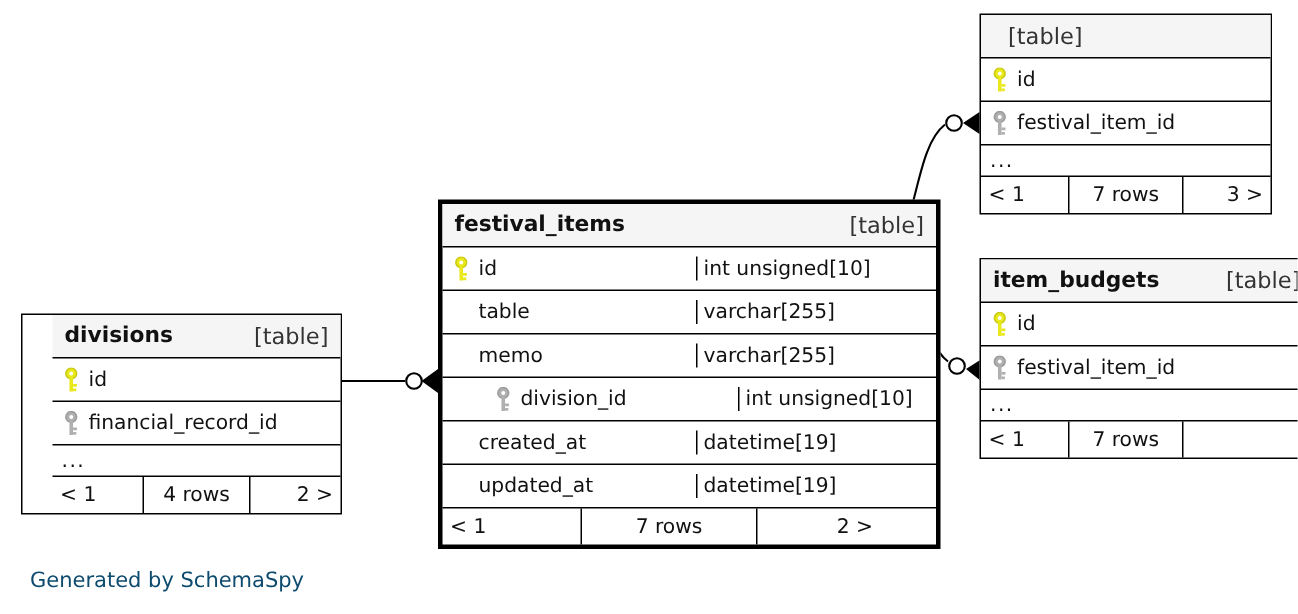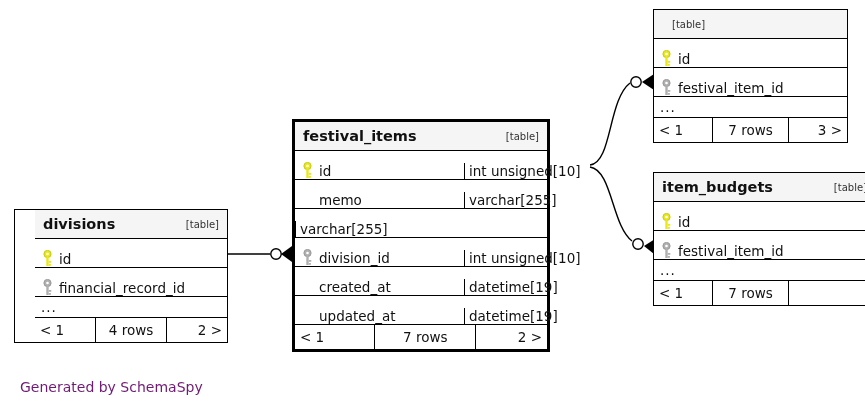--- a/index.html
+++ b/index.html
@@ -52,29 +52,29 @@
     padding: 0 8px;
     box-sizing: border-box;
     height: 29px;
   }
   .tbl-title {
     font-weight: bold;
     font-size: 14.5px;
     white-space: nowrap;
   }
   .tbl-kind {
-    font-size: 10px;
+    font-size: 15px;
     color: #333333;
     white-space: nowrap;
     padding-left: 10px;
   }
 
   .col-row {
     display: flex;
-    align-items: flex-end;
+    align-items: center;
     border-bottom: 1px solid #000000;
     height: 29px;
     box-sizing: border-box;
   }
   .col-name {
     display: flex;
     align-items: center;
     flex: 1 1 auto;
     padding-left: 6px;
     font-size: 13.5px;
@@ -136,21 +136,21 @@
   .foot-left  { justify-content: flex-start; }
   .foot-mid   { justify-content: center; border-left: 1px solid #000000; border-right: 1px solid #000000; }
   .foot-right { justify-content: flex-end; }
 
   
   #caption {
     position: absolute;
     left: 20px;
     top: 379px;
     font-size: 14px;
-    color: #701a75;
+    color: #0c4a6e;
     white-space: nowrap;
   }
 </style>
 </head>
 <body>
 
 <div id="canvas">
 
   <svg id="edges" viewBox="0 0 865 409" width="865" height="409">
 
@@ -166,21 +166,21 @@
       <path d="M 654 74 L 642 82 L 654 90 Z" fill="#000000"></path>
     </g>
 
     <g>
       <path d="M 590 167 C 612 170, 612 226, 632 241" fill="none" stroke="#000000" stroke-width="1.4"></path>
       <circle cx="638" cy="244" r="5.2" fill="#ffffff" stroke="#000000" stroke-width="1.4"></circle>
       <path d="M 655 239 L 644 246 L 654 254 Z" fill="#000000"></path>
     </g>
   </svg>
 
-  <div class="table-box emphasis" id="tbl-festival-items" style="left:292px; top:119px; width:258px;">
+  <div class="table-box emphasis" id="tbl-festival-items" style="left:292px; top:133px; width:335px;">
 
     <div class="tbl-header">
       <span class="tbl-title">festival_items</span>
       <span class="tbl-kind">[table]</span>
     </div>
 
     <div class="col-row has-type">
       <span class="col-name" style="width:163px;">
         <span class="key-icon">
           <svg viewBox="0 0 13 17" width="13" height="17">
@@ -192,31 +192,35 @@
           </svg>
         </span>
         <span>id</span>
       </span>
       <span class="col-type" style="width:129px;">int unsigned[10]</span>
     </div>
 
     <div class="col-row has-type">
       <span class="col-name" style="width:163px;">
         <span class="key-spacer"></span>
+        <span>table</span>
+      </span>
+      <span class="col-type" style="width:129px;">varchar[255]</span>
+    </div>
+
+    <div class="col-row has-type">
+      <span class="col-name" style="width:163px;">
+        <span class="key-spacer"></span>
         <span>memo</span>
       </span>
       <span class="col-type" style="width:129px;">varchar[255]</span>
     </div>
 
     <div class="col-row has-type">
-      <span class="col-type" style="width:129px;">varchar[255]</span>
-    </div>
-
-    <div class="col-row has-type">
-      <span class="col-name" style="width:163px;">
+      <span class="col-name" style="width:163px;margin-left:28px;">
         <span class="key-icon">
           <svg viewBox="0 0 13 17" width="13" height="17">
             <circle cx="6.5" cy="4" r="3.6" fill="#b0b0b0" stroke="#999999" stroke-width="1"></circle>
             <circle cx="6.5" cy="4" r="1.3" fill="#ffffff"></circle>
             <rect x="5.3" y="6.5" width="2.4" height="9.5" fill="#b0b0b0"></rect>
             <rect x="7.7" y="11" width="2.6" height="1.8" fill="#b0b0b0"></rect>
             <rect x="7.7" y="14" width="2.2" height="1.8" fill="#b0b0b0"></rect>
           </svg>
         </span>
         <span>division_id</span>

